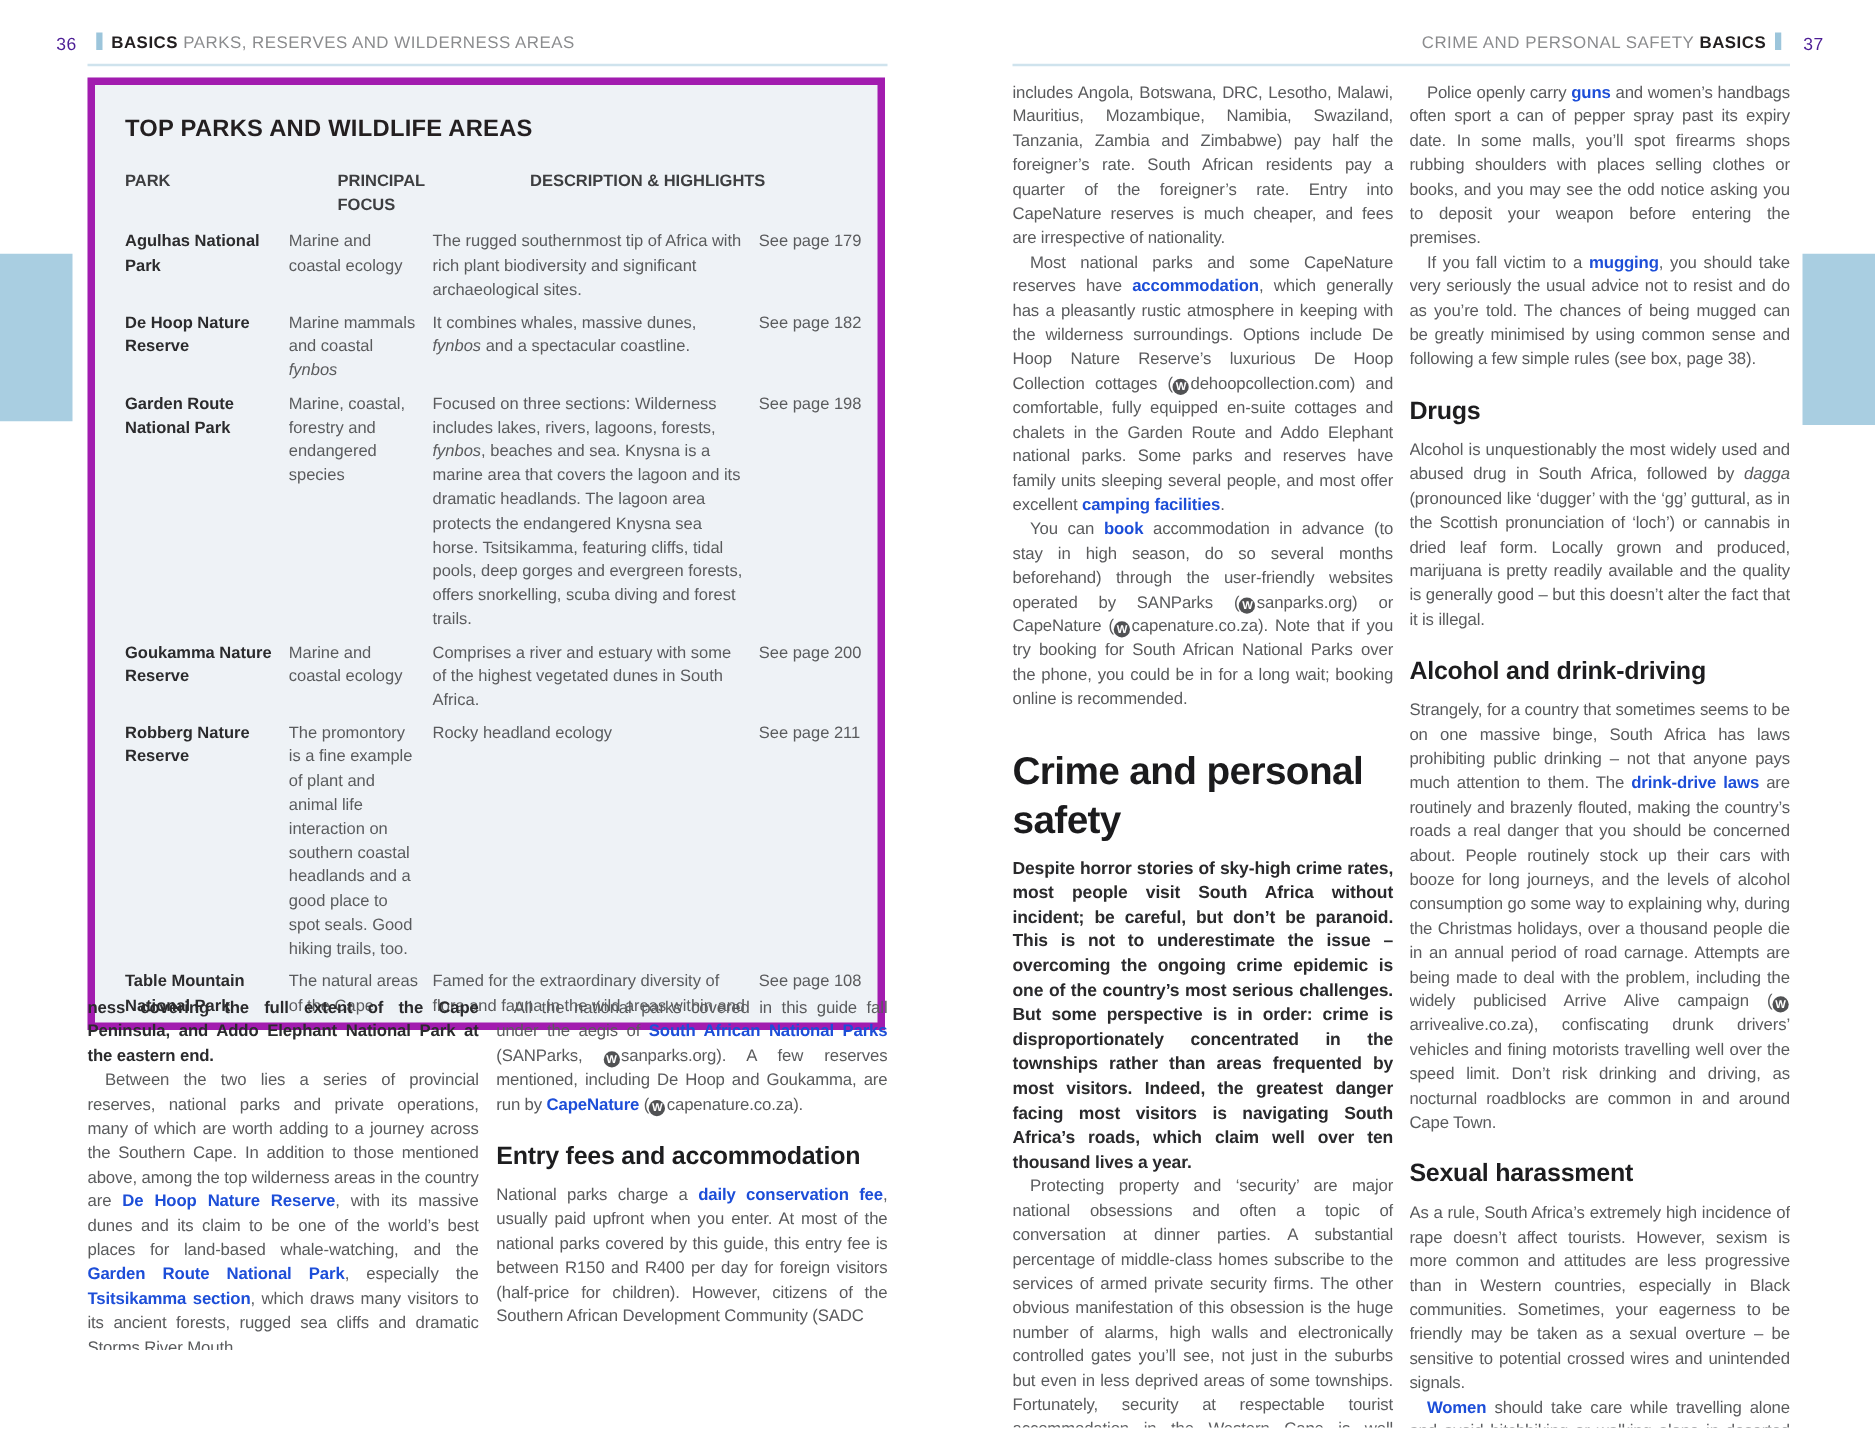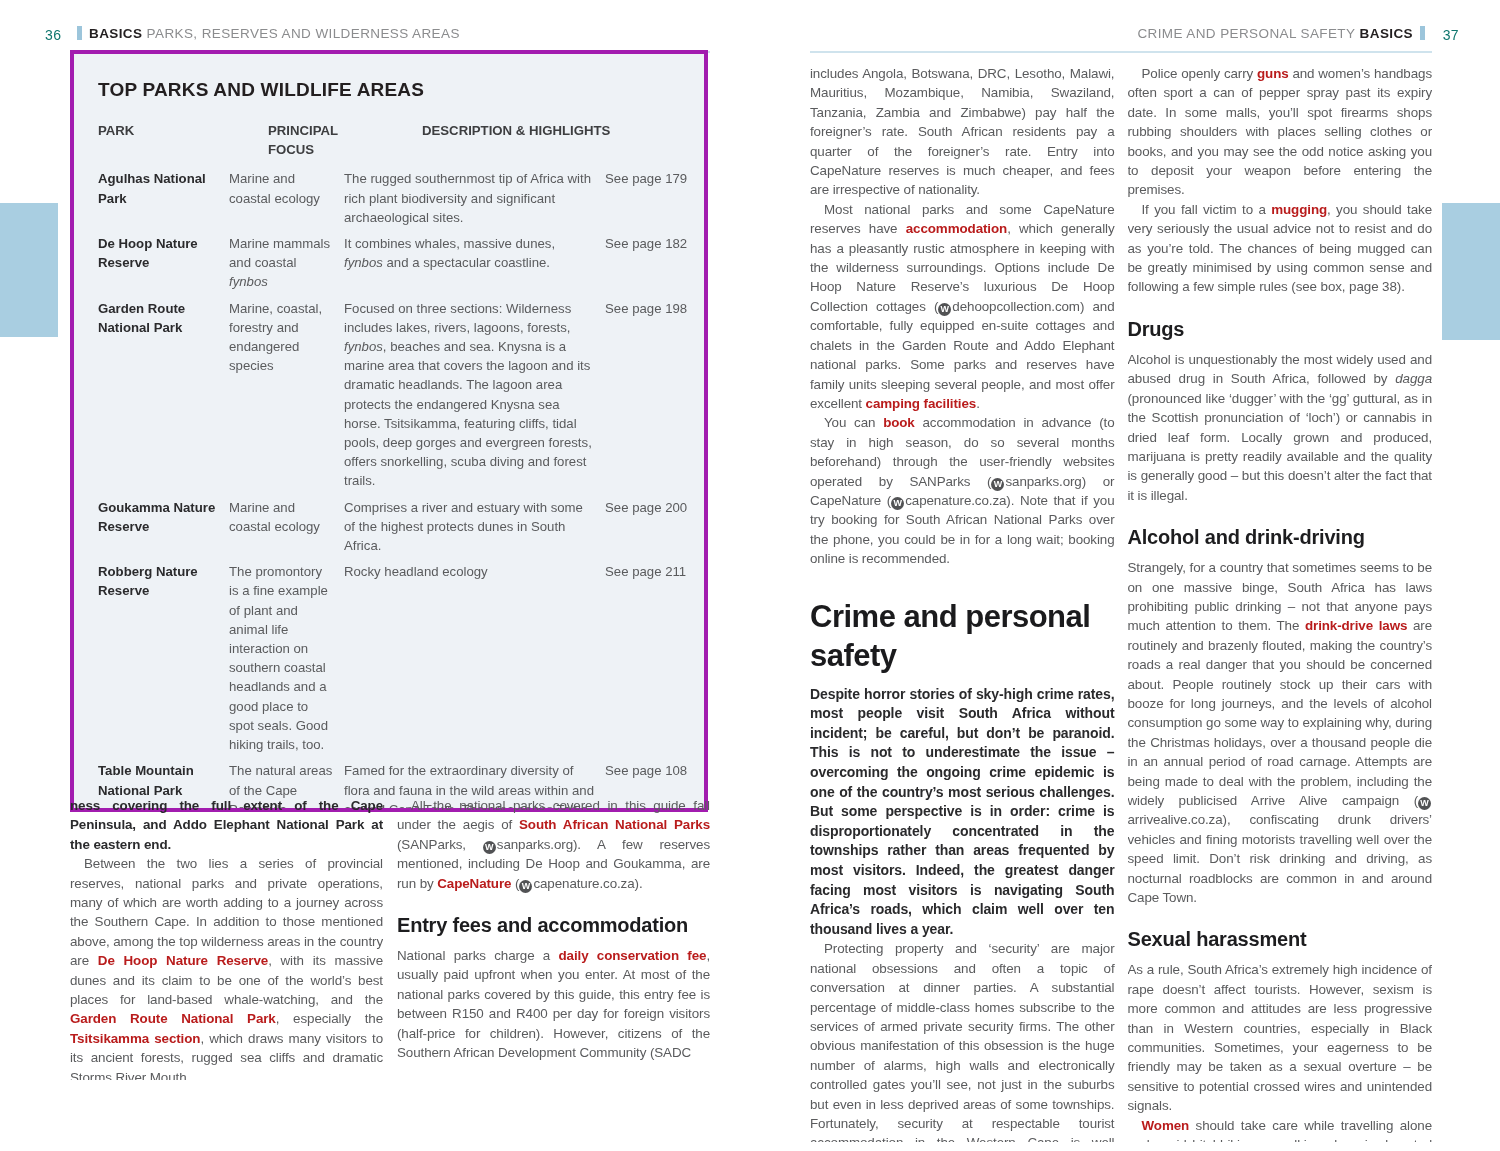--- a/index.html
+++ b/index.html
@@ -11,50 +11,50 @@
   .page { position:absolute; top:26px; }
   #pageL { left:70px;  width:640px; height:1112px; }
   #pageR { left:810px; width:622px; height:1118px; }
 
   
   .hdr { position:absolute; top:0; left:0; right:0; height:20px;
          font-size:13.5px; letter-spacing:.4px; color:#8b8c8e; white-space:nowrap; }
   .hdr .hstrong { color:#231f20; font-weight:bold; }
   .hdr-tick { display:inline-block; width:5px; height:14px; background:#9cc5db;
               margin:0 7px; vertical-align:-2px; }
-  .pageno { color:#0f766e; font-size:14px; }
+  .pageno { color:#4c1d95; font-size:14px; }
   #pageL .pageno { position:absolute; left:-25px; top:1px; }
   #pageR .hdr { text-align:right; }
   #pageR .pageno { position:absolute; right:-27px; top:1px; }
   .hdr-rule { position:absolute; top:25px; left:0; right:0; height:2px; background:#cfe3ed; }
 
   
   .tab { position:absolute; width:58px; background:#a9cee1; }
   #tabL { left:0;  top:203px; height:134px; }
   #tabR { right:0; top:203px; height:137px; }
 
   
-  .tablebox { position:absolute; top:24px; left:0; width:638px; height:762px;
-              background:#eef2f6; border:4px solid #a21caf; padding:25px 24px; overflow:hidden; }
+  .tablebox { position:absolute; top:36px; left:0; width:638px; height:762px;
+              background:#eef2f6; border:6px solid #a21caf; padding:25px 24px; overflow:hidden; }
   .tb-title { font-size:19px; font-weight:bold; color:#231f20; letter-spacing:.2px; margin-bottom:20px; }
   .tb-grid { display:grid; grid-template-columns:122px 106px 252px 84px; column-gap:9px;
              margin-bottom:7px; font-size:13.2px; line-height:19.2px; }
   .tb-grid.head { font-weight:bold; color:#3d3e40; margin-bottom:10px;gap:48px; }
   .cell-park { font-weight:bold; color:#2b2b2d; }
   .cell { color:#5a5b5d; }
 
   
   .cols { position:absolute; left:0; display:flex; }
   #pageL .cols { top:770px; width:640px; gap:14px; height:284px; overflow:hidden; }
   #pageR .cols { top:38px;  width:622px; gap:13px; height:1078px; }
   .col { flex:1; text-align:justify; font-size:13.4px; line-height:19.4px;
          color:#5a5b5d; letter-spacing:-.1px; overflow:hidden; }
   .col p.ind { text-indent:14px; }
   .col p.lead-bold { font-weight:bold; color:#2b2b2d; }
-  strong { color:#b91c1c; }
+  strong { color:#1d4ed8; }
   em { font-style:italic; }
   h2.section { font-size:20px; font-weight:bold; color:#1d1d1f; letter-spacing:-.2px;
                margin:20px 0 9px; line-height:24px; text-align:left; }
   h1.chapter { font-size:31px; font-weight:bold; color:#1b1b1d; line-height:39px;
                letter-spacing:-.5px; margin:28px 0 10px; text-align:left; }
   p.chapter-lead { font-weight:bold; color:#2a2a2c; font-size:14px; line-height:19.6px; }
 
   
   .w-icon { display:inline-block; width:13px; height:13px; border-radius:50%;
             background:#515254; color:#fff; font-size:9px; font-weight:bold;
@@ -96,21 +96,21 @@
     </div>
     <div class="tb-grid">
       <div class="cell-park">Garden Route National Park</div>
       <div class="cell">Marine, coastal, forestry and endangered species</div>
       <div class="cell">Focused on three sections: Wilderness includes lakes, rivers, lagoons, forests, <em>fynbos</em>, beaches and sea. Knysna is a marine area that covers the lagoon and its dramatic headlands. The lagoon area protects the endangered Knysna sea horse. Tsitsikamma, featuring cliffs, tidal pools, deep gorges and evergreen forests, offers snorkelling, scuba diving and forest trails.</div>
       <div class="cell">See page 198</div>
     </div>
     <div class="tb-grid">
       <div class="cell-park">Goukamma Nature Reserve</div>
       <div class="cell">Marine and coastal ecology</div>
-      <div class="cell">Comprises a river and estuary with some of the highest protects dunes in South Africa.</div>
+      <div class="cell">Comprises a river and estuary with some of the highest vegetated dunes in South Africa.</div>
       <div class="cell">See page 200</div>
     </div>
     <div class="tb-grid">
       <div class="cell-park">Robberg Nature Reserve</div>
       <div class="cell">The promontory is a fine example of plant and animal life interaction on southern coastal headlands and a good place to spot seals. Good hiking trails, too.</div>
       <div class="cell">Rocky headland ecology</div>
       <div class="cell">See page 211</div>
     </div>
     <div class="tb-grid">
       <div class="cell-park">Table Mountain National Park</div>

